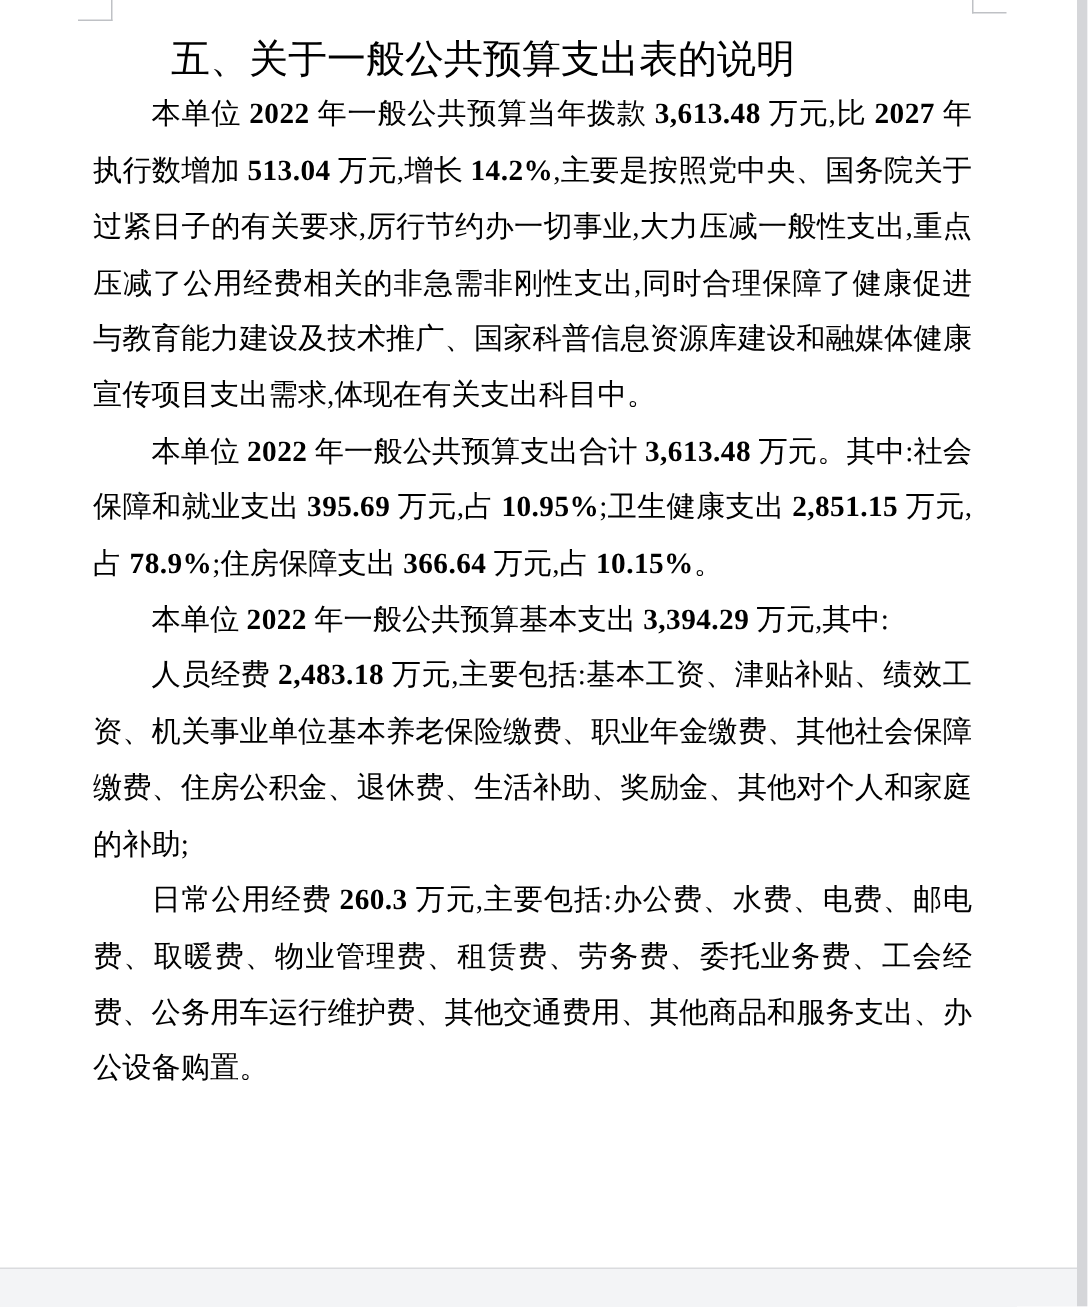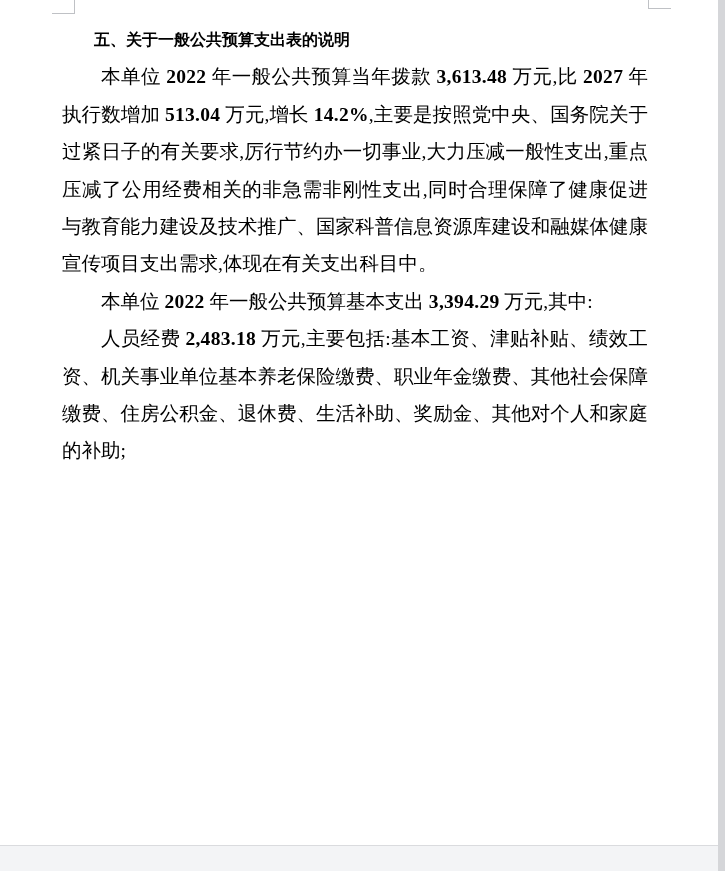--- a/index.html
+++ b/index.html
@@ -47,38 +47,40 @@
     line-height: 37.4px;
     text-align: justify;
   }
   .content p, .content h2 {
     margin: 0; padding: 0;
     text-indent: 2em;
     font-weight: normal;
   }
   .content h2 {
     font-family: "Liberation Sans", "DejaVu Sans", sans-serif;
-    font-weight: bold;
-    font-size: 16px;
+    font-weight: normal;
+    font-size: 26px;
   }
   .content p b {
     font-weight: bold;
     letter-spacing: 0.3px;
   }
 </style>
 </head>
 <body>
 
 <div class="viewport">
   <div class="page-edge-right"></div>
 
   <div class="page">
     <div class="boundary-mark mark-tl"></div>
     <div class="boundary-mark mark-tr"></div>
 
     <div class="content">
       <h2>五、关于一般公共预算支出表的说明</h2>
       <p>本单位 <b>2022</b> 年一般公共预算当年拨款 <b>3,613.48</b> 万元,比 <b>2027</b> 年执行数增加 <b>513.04</b> 万元,增长 <b>14.2%</b>,主要是按照党中央、国务院关于过紧日子的有关要求,厉行节约办一切事业,大力压减一般性支出,重点压减了公用经费相关的非急需非刚性支出,同时合理保障了健康促进与教育能力建设及技术推广、国家科普信息资源库建设和融媒体健康宣传项目支出需求,体现在有关支出科目中。</p>
+      <p>本单位 <b>2022</b> 年一般公共预算支出合计 <b>3,613.48</b> 万元。其中:社会保障和就业支出 <b>395.69</b> 万元,占 <b>10.95%</b>;卫生健康支出 <b>2,851.15</b> 万元,占 <b>78.9%</b>;住房保障支出 <b>366.64</b> 万元,占 <b>10.15%</b>。</p>
       <p>本单位 <b>2022</b> 年一般公共预算基本支出 <b>3,394.29</b> 万元,其中:</p>
       <p>人员经费 <b>2,483.18</b> 万元,主要包括:基本工资、津贴补贴、绩效工资、机关事业单位基本养老保险缴费、职业年金缴费、其他社会保障缴费、住房公积金、退休费、生活补助、奖励金、其他对个人和家庭的补助;</p>
+      <p>日常公用经费 <b>260.3</b> 万元,主要包括:办公费、水费、电费、邮电费、取暖费、物业管理费、租赁费、劳务费、委托业务费、工会经费、公务用车运行维护费、其他交通费用、其他商品和服务支出、办公设备购置。</p>
     </div>
   </div>
 </div>
 
 </body></html>

